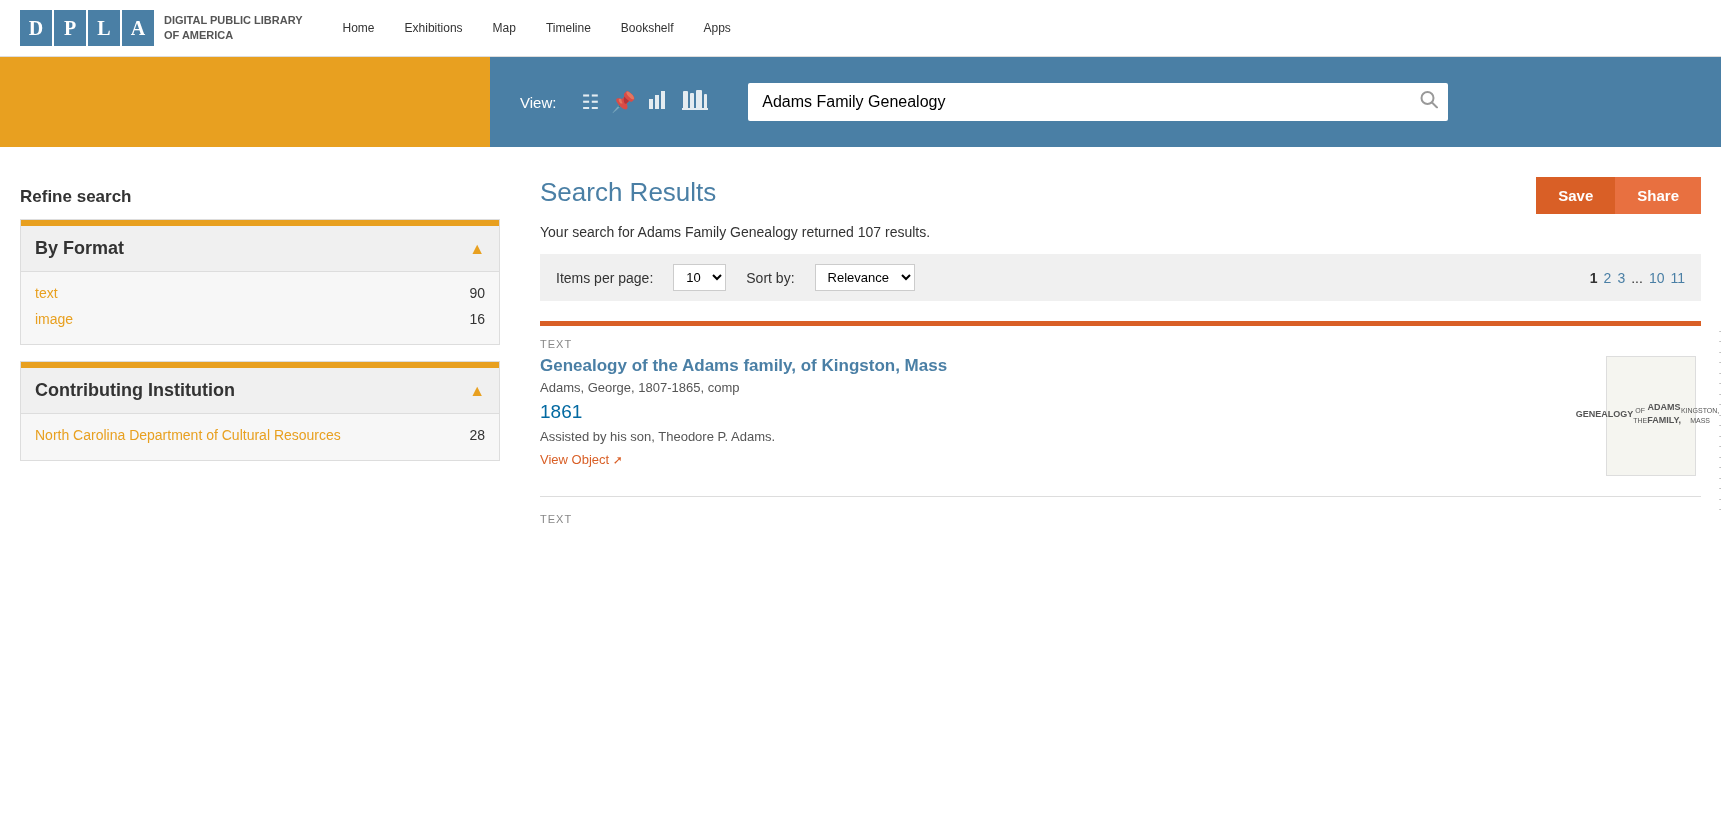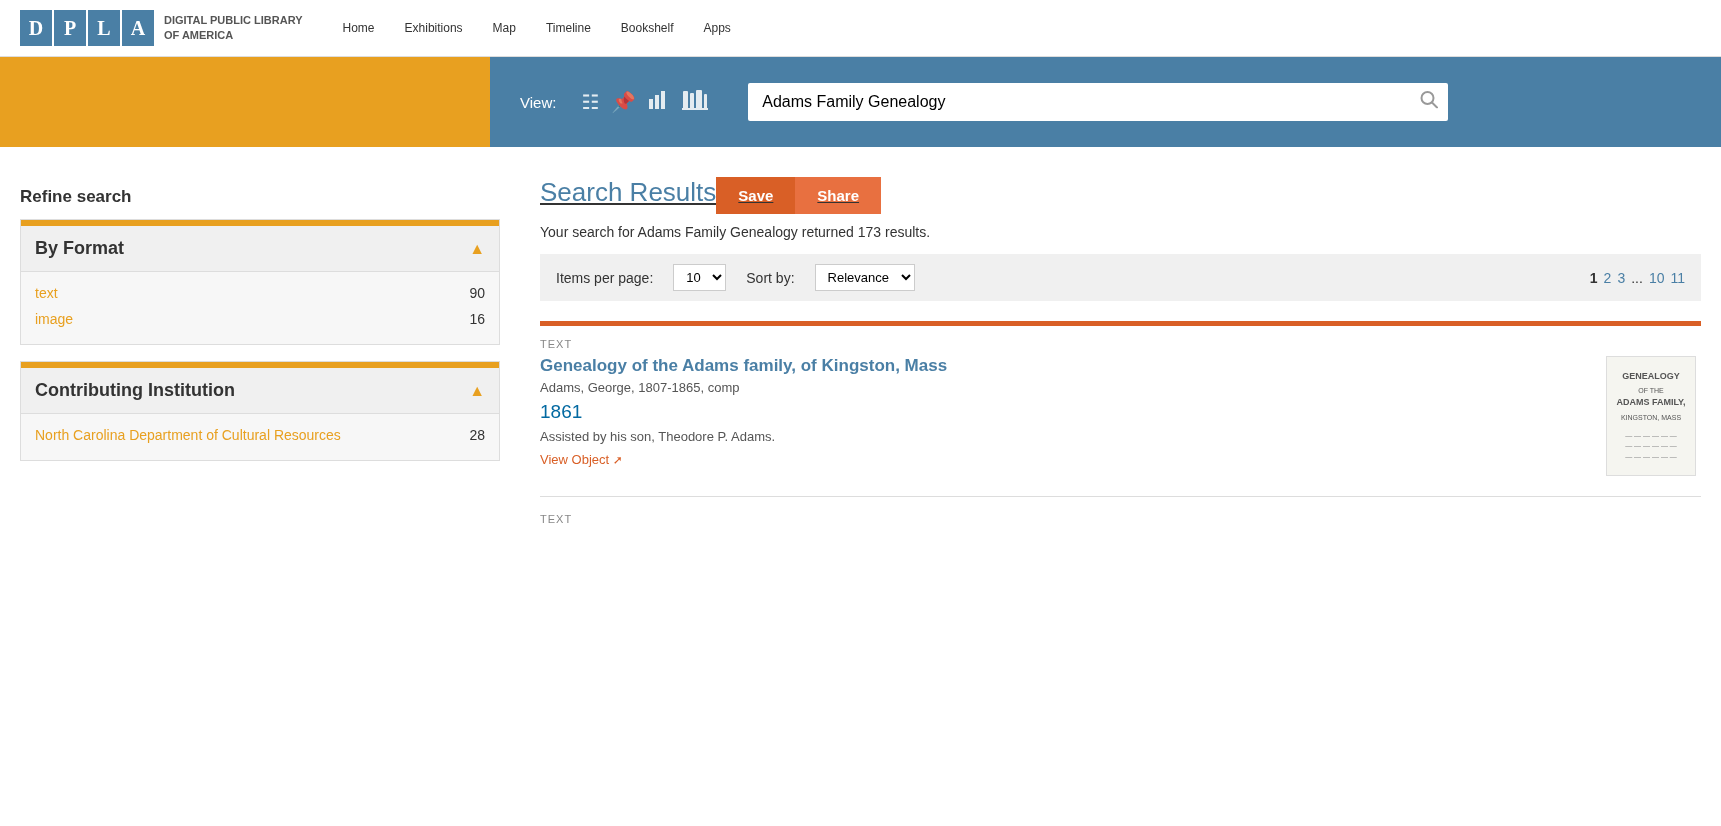--- a/index.html
+++ b/index.html
@@ -117,23 +117,22 @@
     .main-content {
       flex: 1;
       padding-left: 20px;
       padding-top: 10px;
     }
 
     
     .results-header {
       display: flex;
       align-items: flex-start;
-      justify-content: flex-start;
+      justify-content: space-between;
       padding: 20px 0 10px 0;
-      text-decoration: underline;
     }
     .results-title {
       color: #4a7fa5;
       font-size: 26px;
       font-weight: normal;
     }
     .results-actions {
       display: flex;
       gap: 0;
     }
@@ -300,21 +299,21 @@
       display: flex;
       align-items: flex-start;
       justify-content: center;
     }
     .book-thumbnail {
       width: 90px;
       height: 120px;
       background: #f5f5f0;
       border: 1px solid #ddd;
       display: flex;
-      flex-direction: column;
+      flex-direction: row;
       align-items: center;
       justify-content: center;
       padding: 6px;
       font-size: 8px;
       color: #555;
       text-align: center;
       line-height: 1.4;
     }
     .book-title-thumb { font-size: 9px; font-weight: bold; margin-bottom: 4px; }
     .book-sub-thumb { font-size: 7px; }
@@ -443,21 +442,21 @@
 
     <div class="results-header">
       <div>
         <h1 class="results-title">Search Results</h1>
       </div>
       <div class="results-actions">
         <button class="btn-save">Save</button>
         <button class="btn-share">Share</button>
       </div>
     </div>
-    <p class="results-description">Your search for Adams Family Genealogy returned 173 results.</p>
+    <p class="results-description">Your search for Adams Family Genealogy returned 107 results.</p>
 
     <div class="pagination-bar">
       <span class="per-page-label">Items per page:</span>
       <select class="select-control">
         <option>10</option>
         <option>25</option>
         <option>50</option>
       </select>
       <span class="sort-label">Sort by:</span>
       <select class="select-control">

